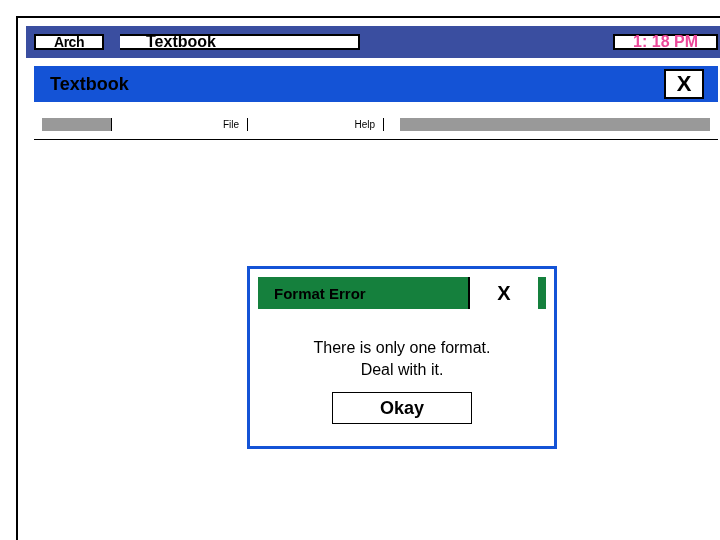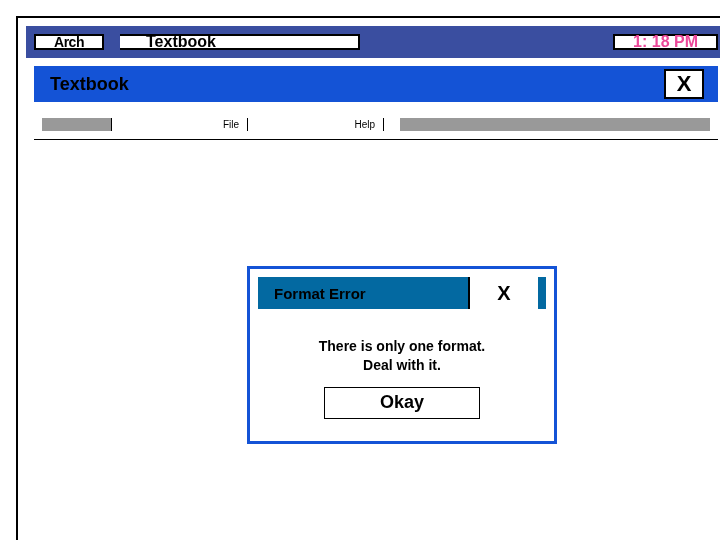--- a/index.html
+++ b/index.html
@@ -114,21 +114,21 @@
   .dialog {
     position:absolute;
     left:205px;
     top:110px;
     width:310px;
     background:#fff;
     border:3px solid #1453d6;
   }
   .dialog-titlebar {
     height:32px;
-    background:#0369a1;
+    background:#15803d;
     display:flex;
     align-items:center;
     justify-content:space-between;
     padding-left:8px;
   }
   .dialog-title {
     color:#000;
     font-weight:bold;
     font-size:15px;
   }
@@ -142,28 +142,28 @@
     justify-content:center;
     font-weight:bold;
     font-size:20px;
     cursor:pointer;
   }
   .dialog-body {
     padding:12px 10px 14px;
     text-align:center;
   }
   .dialog-msg {
-    font-size:14px;
-    font-weight:bold;
+    font-size:16px;
+    font-weight:normal;
     line-height:1.35;
     white-space:pre-line;
   }
   .dialog-btn {
     margin:12px auto 0;
-    width:156px;
+    width:140px;
     height:32px;
     border:1.5px solid #000;
     background:#fff;
     display:flex;
     align-items:center;
     justify-content:center;
     font-size:18px;
     font-weight:bold;
     cursor:pointer;
   }

